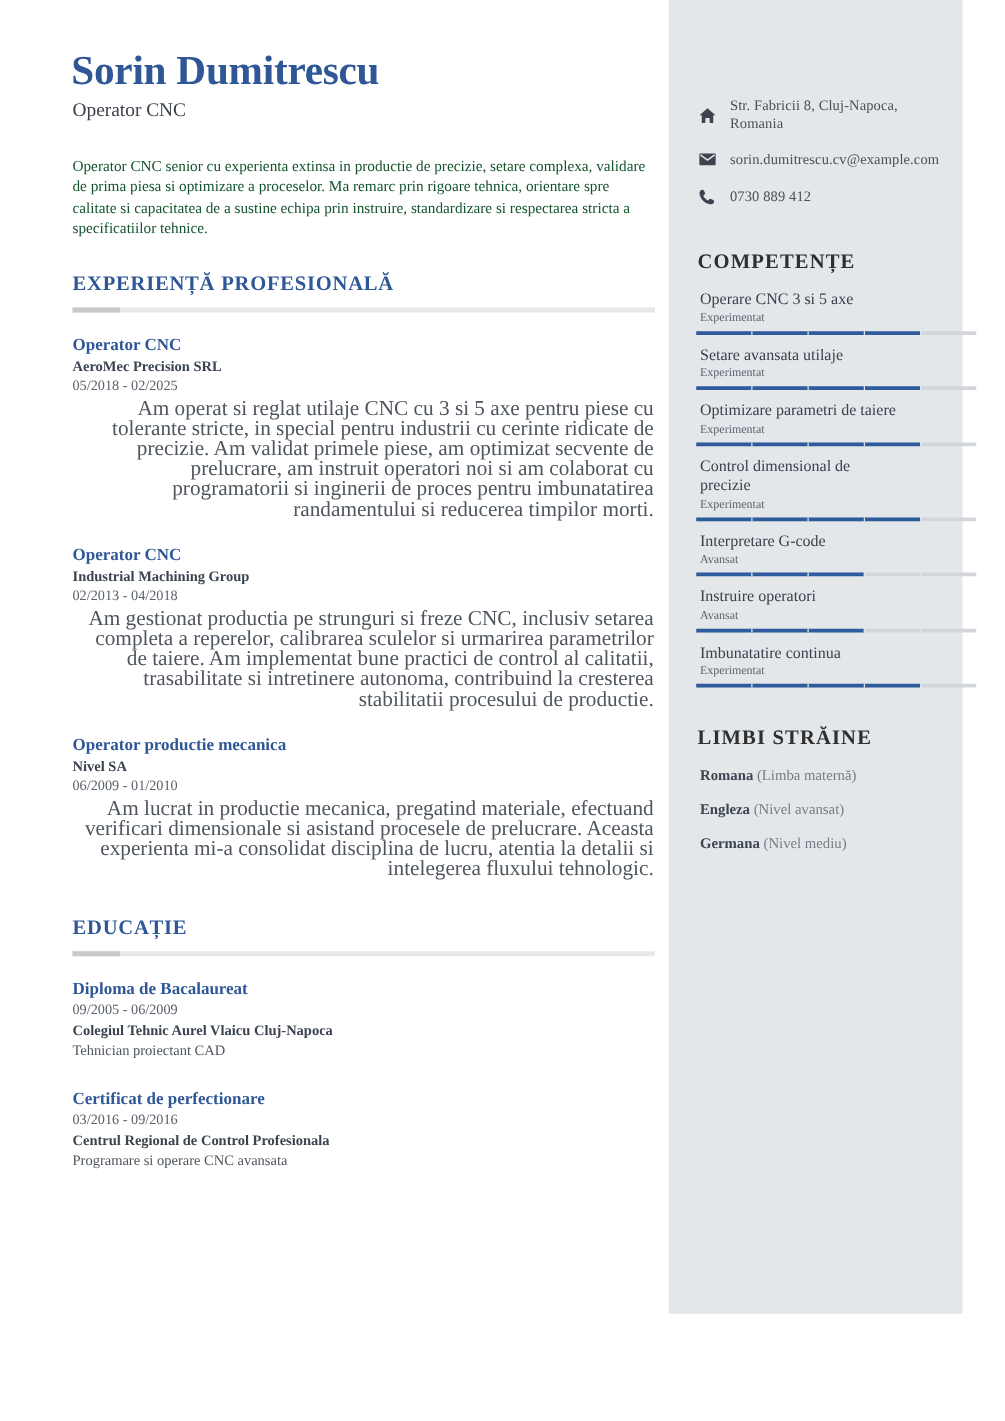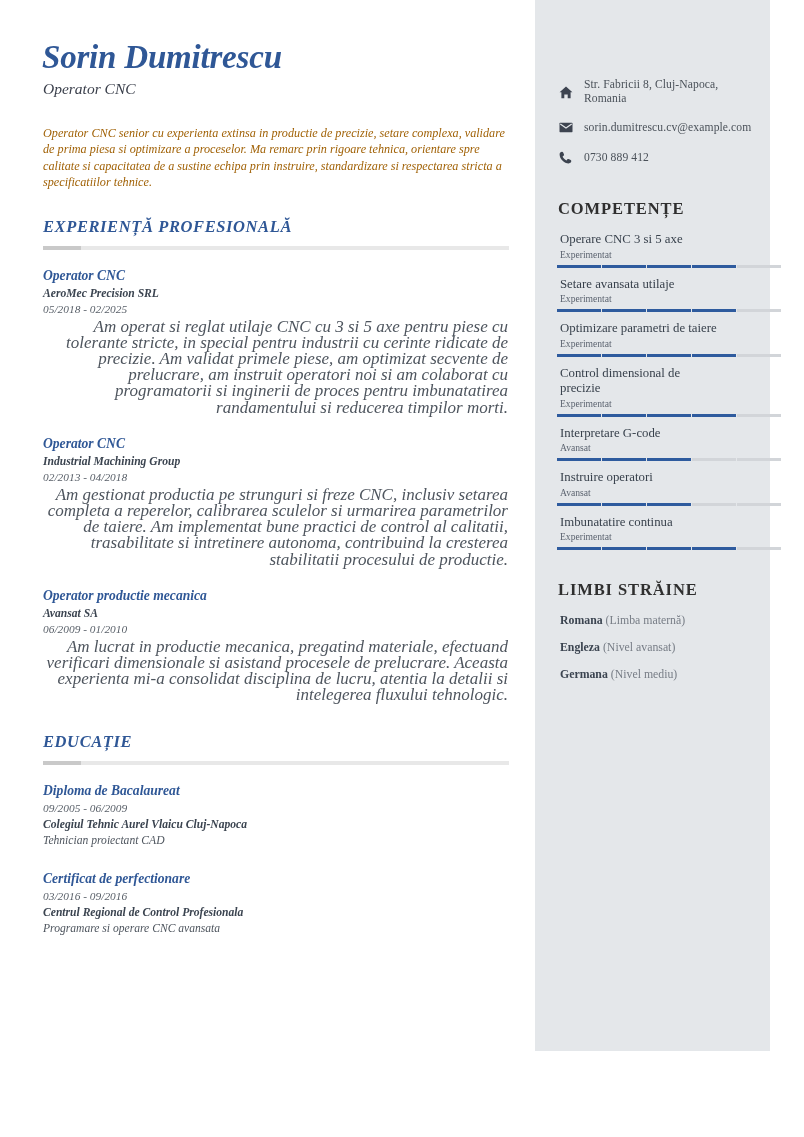--- a/index.html
+++ b/index.html
@@ -133,46 +133,45 @@
     font-weight: bold;
     color: #3b4450;
   }
   .lang-level {
     color: #777d86;
   }
 
   
   .main {
     position: absolute;
-    left: 1px;
+    left: 16px;
     top: 0;
     width: 535px;
     height: 993px;
     box-sizing: border-box;
     padding: 38px 28px 0 41px;
-    font-style: italic;
   }
 
   .cv-name {
     font-size: 33px;
     color: #2f5796;
     font-weight: bold;
     letter-spacing: -0.2px;
     line-height: 38px;
     margin: 0 0 3px 0;
   }
   .cv-role {
     font-size: 15.5px;
     color: #3a3f4b;
     line-height: 20px;
     margin: 0 0 26px 1px;
   }
   .cv-summary {
     font-size: 12.2px;
-    color: #a16207;
+    color: #14532d;
     line-height: 16.4px;
     margin: 0 0 26px 1px;
     max-width: 470px;
   }
 
   .section-heading {
     font-size: 16.5px;
     font-weight: bold;
     color: #2f5796;
     letter-spacing: 0.6px;
@@ -255,21 +254,21 @@
         <div class="entry-desc">Am operat si reglat utilaje CNC cu 3 si 5 axe pentru piese cu tolerante stricte, in special pentru industrii cu cerinte ridicate de precizie. Am validat primele piese, am optimizat secvente de prelucrare, am instruit operatori noi si am colaborat cu programatorii si inginerii de proces pentru imbunatatirea randamentului si reducerea timpilor morti.</div>
       </div>
       <div class="entry">
         <div class="entry-title">Operator CNC</div>
         <div class="entry-org">Industrial Machining Group</div>
         <div class="entry-dates">02/2013 - 04/2018</div>
         <div class="entry-desc">Am gestionat productia pe strunguri si freze CNC, inclusiv setarea completa a reperelor, calibrarea sculelor si urmarirea parametrilor de taiere. Am implementat bune practici de control al calitatii, trasabilitate si intretinere autonoma, contribuind la cresterea stabilitatii procesului de productie.</div>
       </div>
       <div class="entry">
         <div class="entry-title">Operator productie mecanica</div>
-        <div class="entry-org">Avansat SA</div>
+        <div class="entry-org">Nivel SA</div>
         <div class="entry-dates">06/2009 - 01/2010</div>
         <div class="entry-desc">Am lucrat in productie mecanica, pregatind materiale, efectuand verificari dimensionale si asistand procesele de prelucrare. Aceasta experienta mi-a consolidat disciplina de lucru, atentia la detalii si intelegerea fluxului tehnologic.</div>
       </div>
     </div>
 
     <div class="section-gap"></div>
 
     <h2 class="section-heading">EDUCAȚIE</h2>
     <div class="rule"></div>
 

